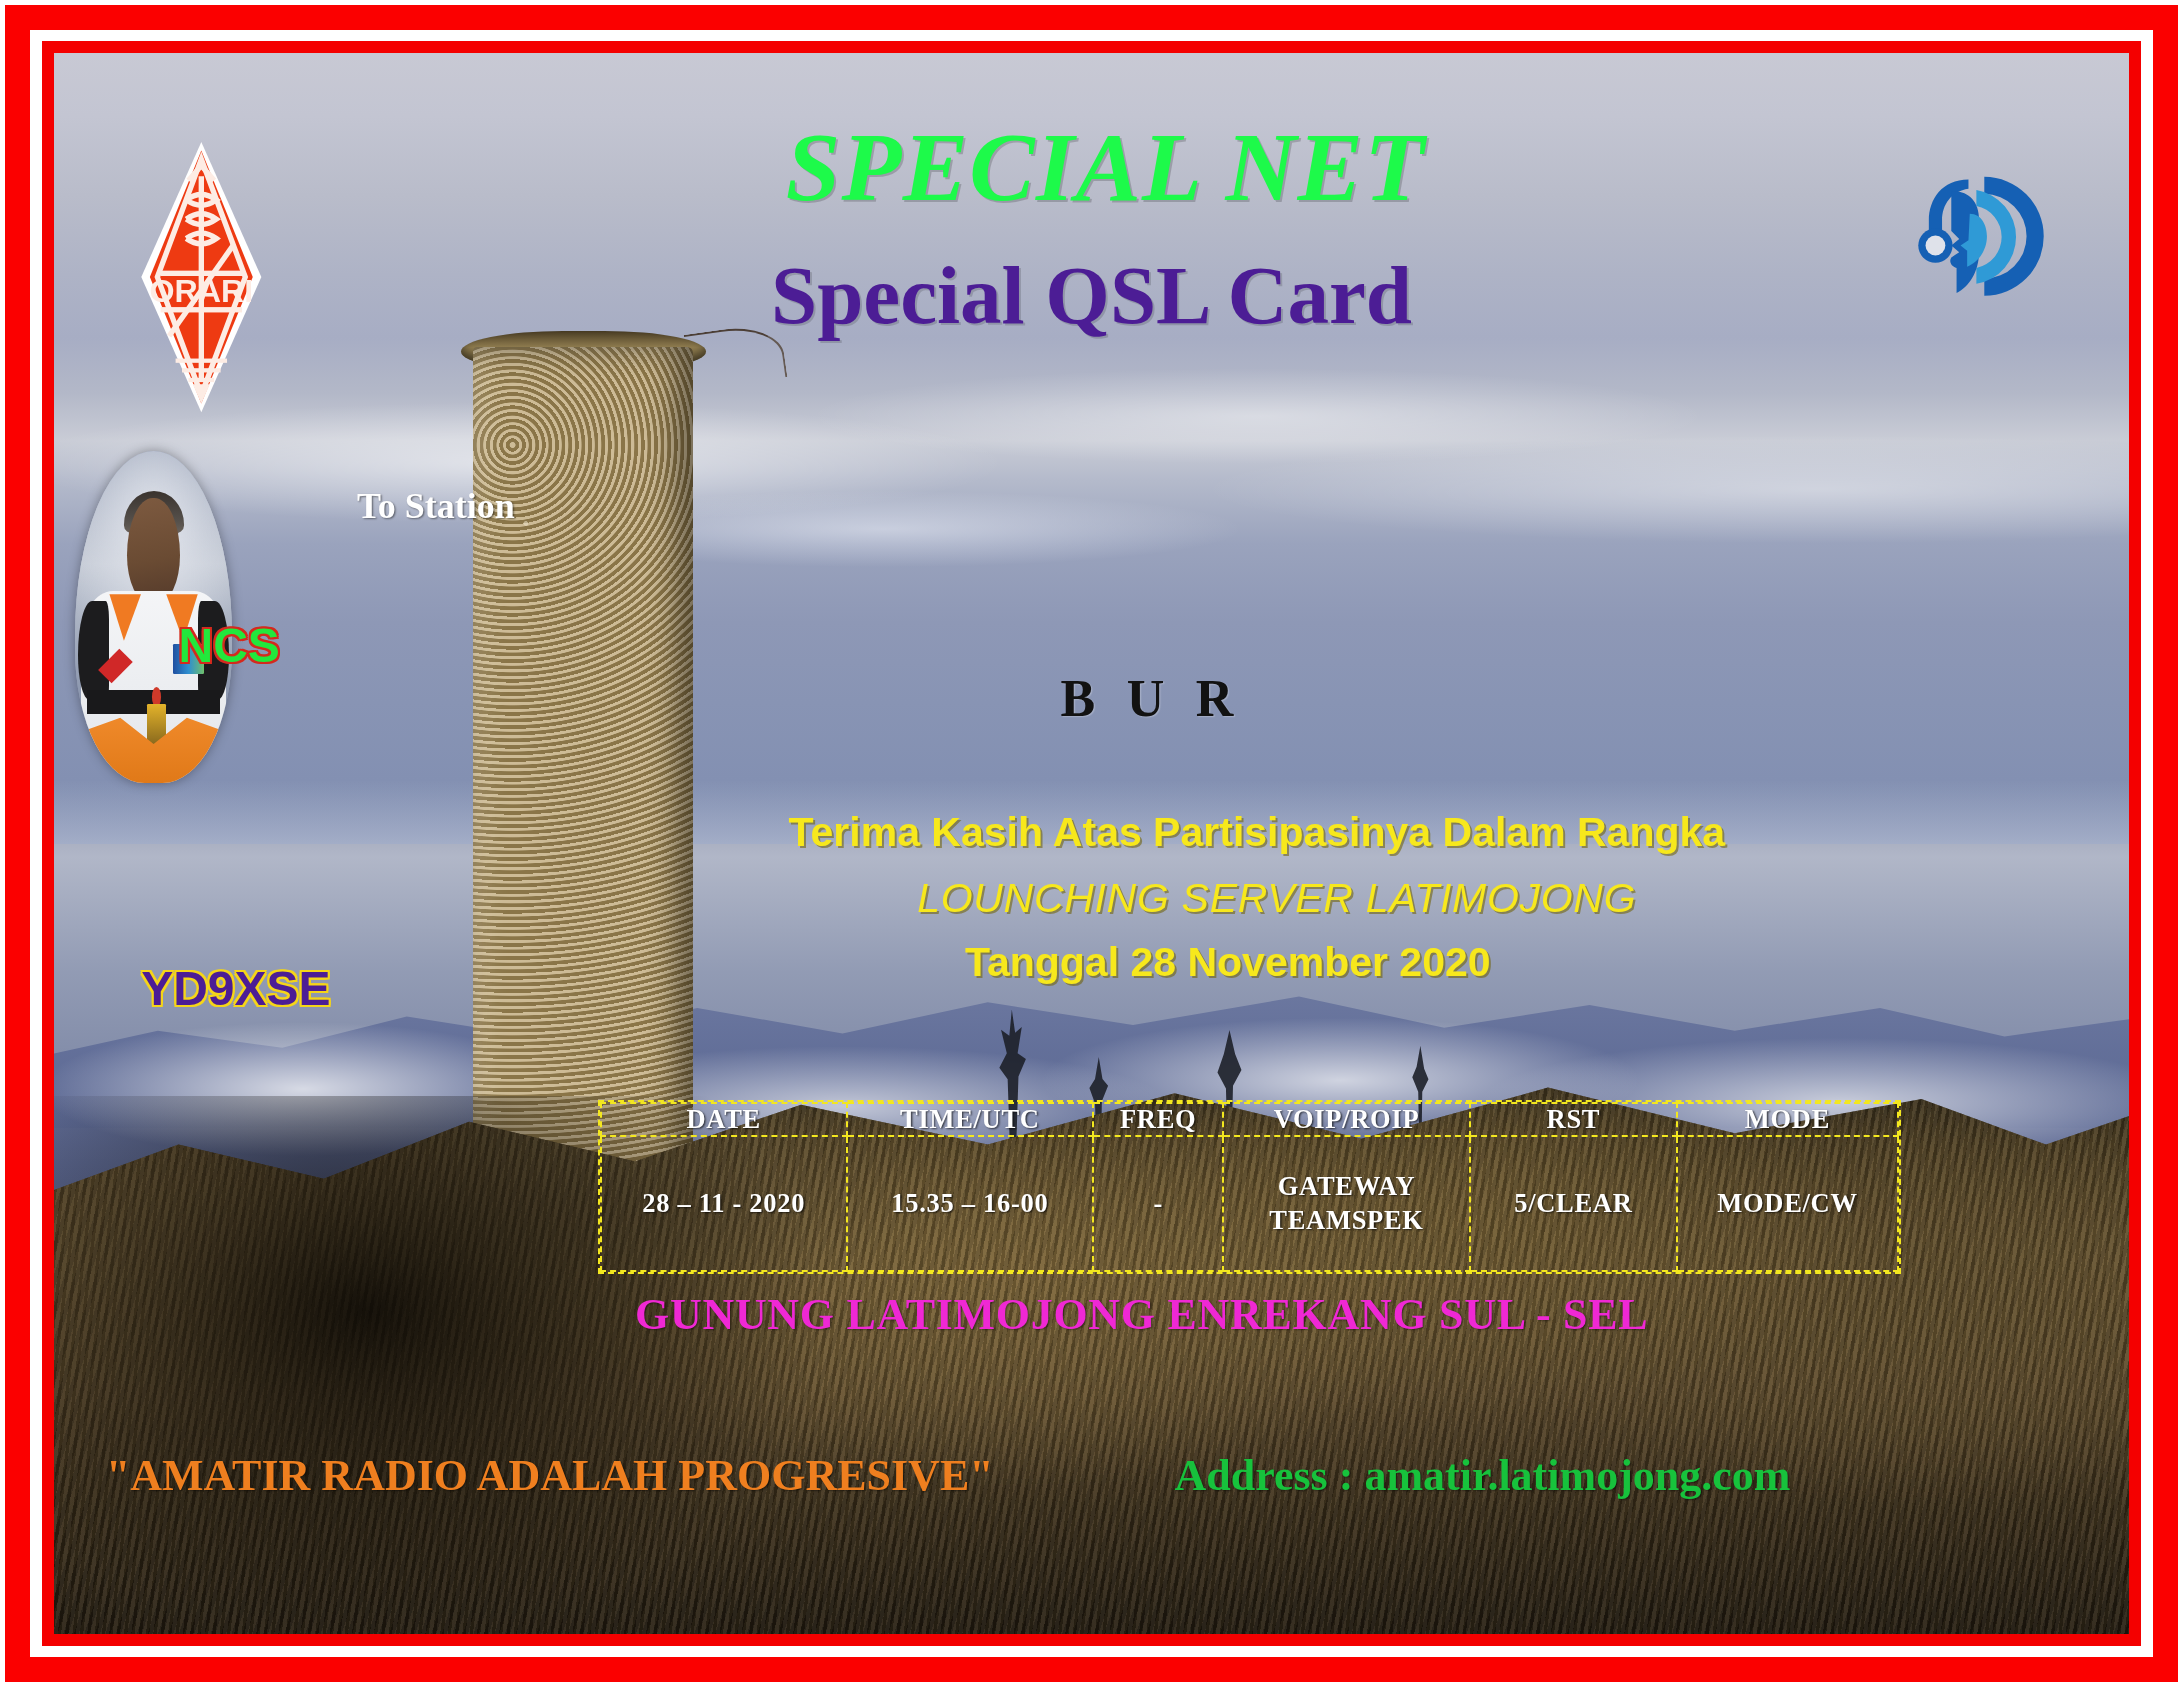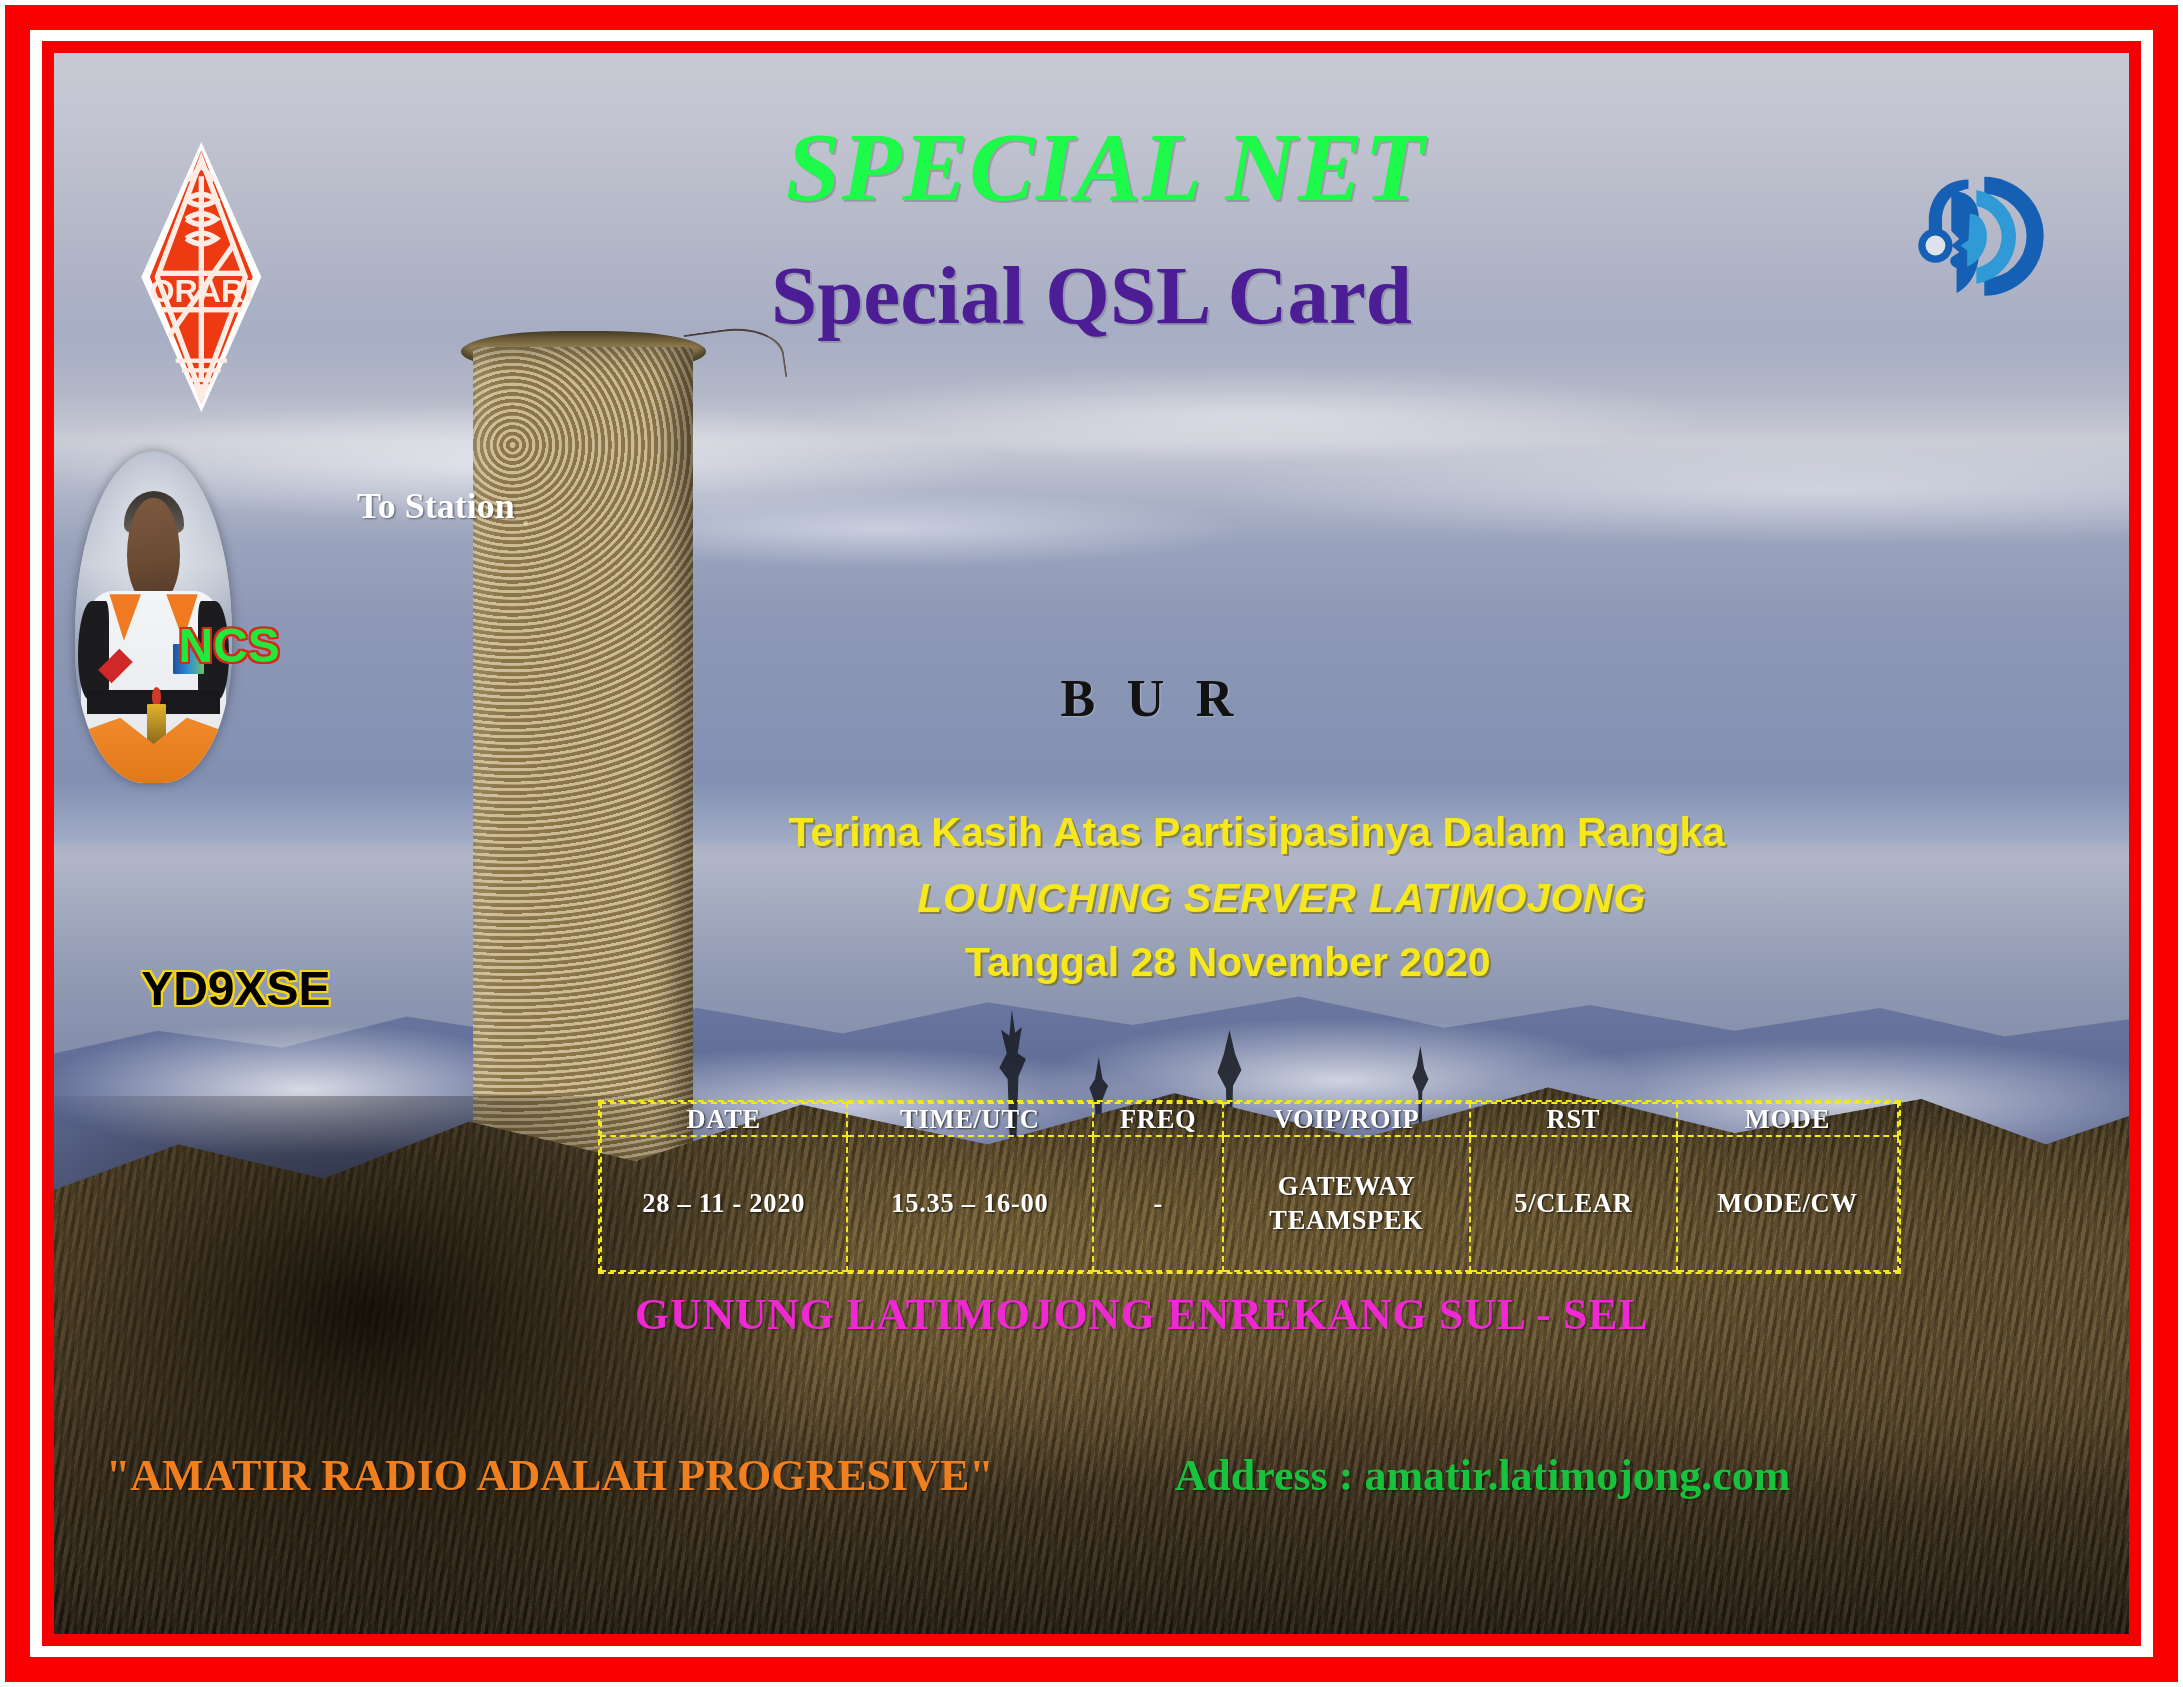--- a/index.html
+++ b/index.html
@@ -147,36 +147,36 @@
       font-size:83px;font-weight:bold;font-family:"Liberation Serif",serif;
       text-shadow:2px 2px 0 rgba(0,0,0,.15);}
 
   .to-station{left:14.6%;top:27.5%;color:#ffffff;font-size:36px;font-weight:bold;
       font-family:"Liberation Serif",serif;text-shadow:1.3px 1.3px 2px rgba(0,0,0,.45);}
 
   .ncs{left:6.0%;top:36.0%;color:#22e83c;font-size:48px;font-weight:bold;
       font-family:"Liberation Sans",sans-serif;
       text-shadow:-2px -2px 0 #d42a1e,2px -2px 0 #d42a1e,-2px 2px 0 #d42a1e,2px 2px 0 #d42a1e,
                    0 -2px 0 #d42a1e,0 2px 0 #d42a1e,-2px 0 0 #d42a1e,2px 0 0 #d42a1e;}
-  .yd9xse{left:4.2%;top:57.7%;color:#000000;font-size:48px;font-weight:bold;
+  .yd9xse{left:4.2%;top:57.7%;color:#4c1d95;font-size:48px;font-weight:bold;
       font-family:"Liberation Sans",sans-serif;
       text-shadow:-2px -2px 0 #f5d518,2px -2px 0 #f5d518,-2px 2px 0 #f5d518,2px 2px 0 #f5d518,
                    0 -2px 0 #f5d518,0 2px 0 #f5d518,-2px 0 0 #f5d518,2px 0 0 #f5d518;text-align:right;}
 
   .callsign{left:46.0%;top:29.5%;color:#fb0b0b;font-size:90px;font-weight:bold;
       font-family:"Liberation Serif",serif;letter-spacing:-1.3px;
       text-shadow:2px 2px 1.3px rgba(0,0,0,.25);}
   .bur{left:48.5%;top:39.2%;color:#121212;font-size:52px;font-weight:bold;
       font-family:"Liberation Serif",serif;letter-spacing:9.3px;
       text-shadow:1.3px 1.3px 1.3px rgba(255,255,255,.25);}
 
   .thanks{left:35.4%;top:48.0%;color:#f7e81c;font-size:41px;font-weight:bold;
       font-family:"Liberation Sans",sans-serif;
       text-shadow:2px 2px 0 rgba(110,95,0,.55);}
-  .launch{left:41.6%;top:52.2%;color:#f7e81c;font-size:41px;font-weight:bold;font-style:italic;
+  .launch{left:41.6%;top:52.2%;color:#f7e81c;font-size:41px;font-weight:normal;font-style:italic;
       font-family:"Liberation Sans",sans-serif;letter-spacing:0.7px;
       text-shadow:2px 2px 0 rgba(110,95,0,.55);}
   .tanggal{left:43.9%;top:56.2%;color:#f7e81c;font-size:41px;font-weight:bold;
       font-family:"Liberation Sans",sans-serif;
       text-shadow:2px 2px 0 rgba(110,95,0,.55);}
 
   .addr{left:2.6%;top:63.8%;color:#27e2e2;font-size:27px;font-weight:bold;
       font-family:"Liberation Sans",sans-serif;line-height:1.34;white-space:normal;width:26%;
       text-shadow:1.3px 1.3px 2px rgba(0,0,0,.55);}
 

